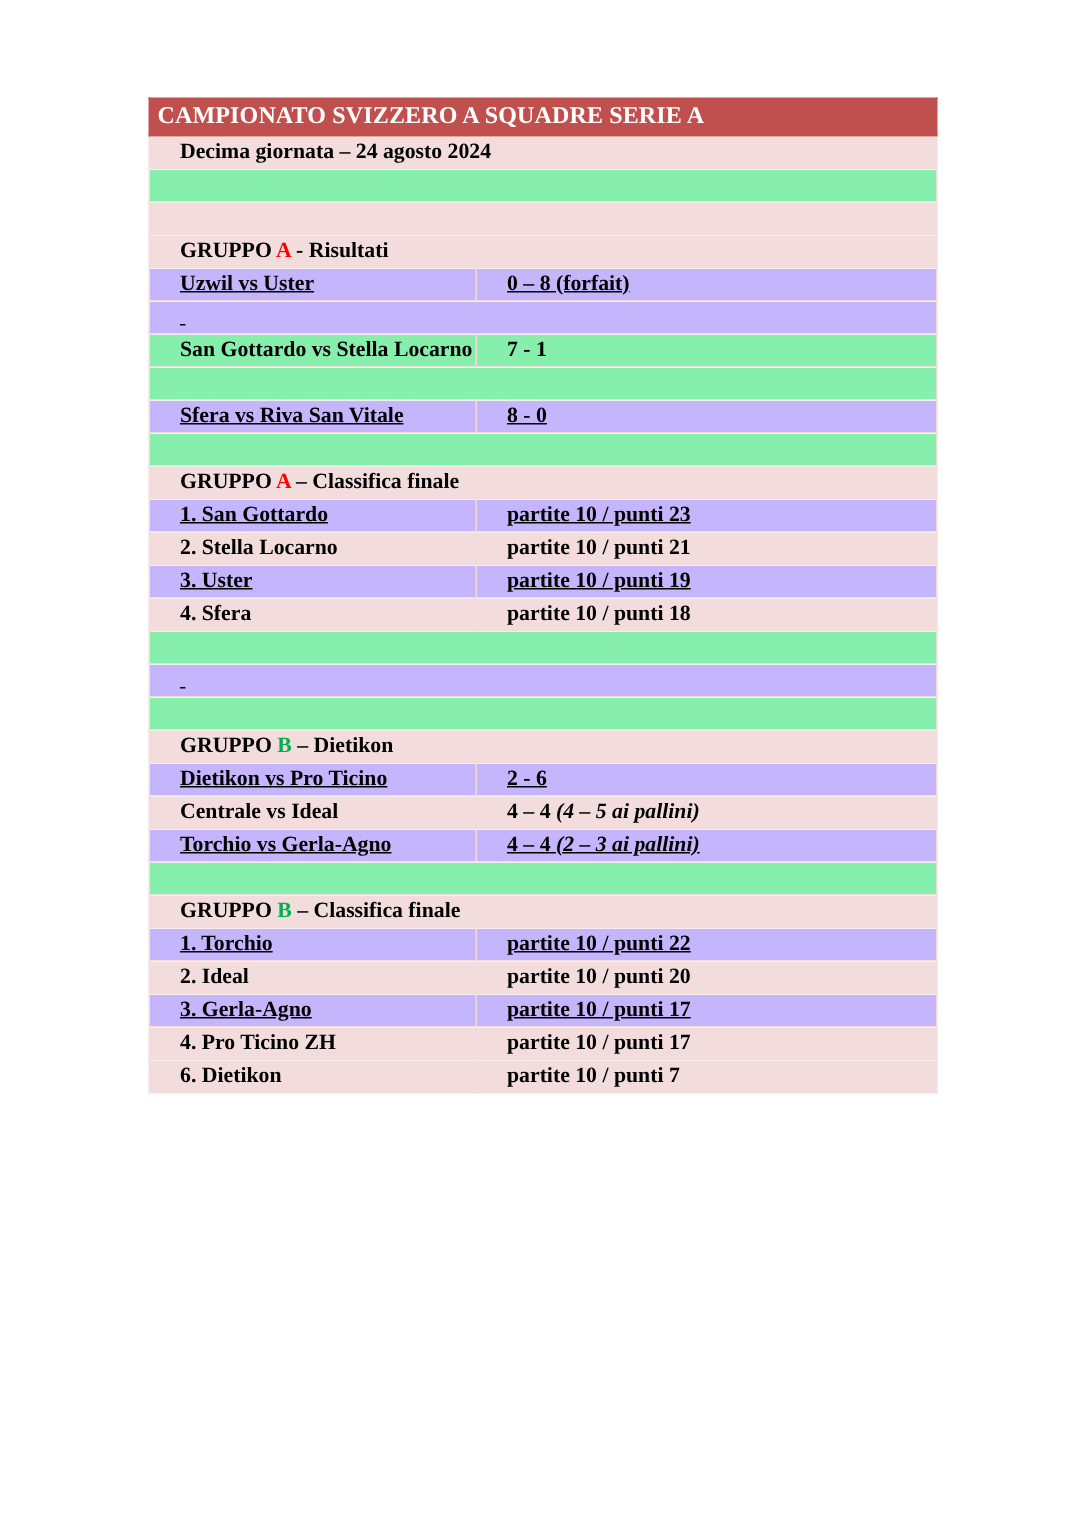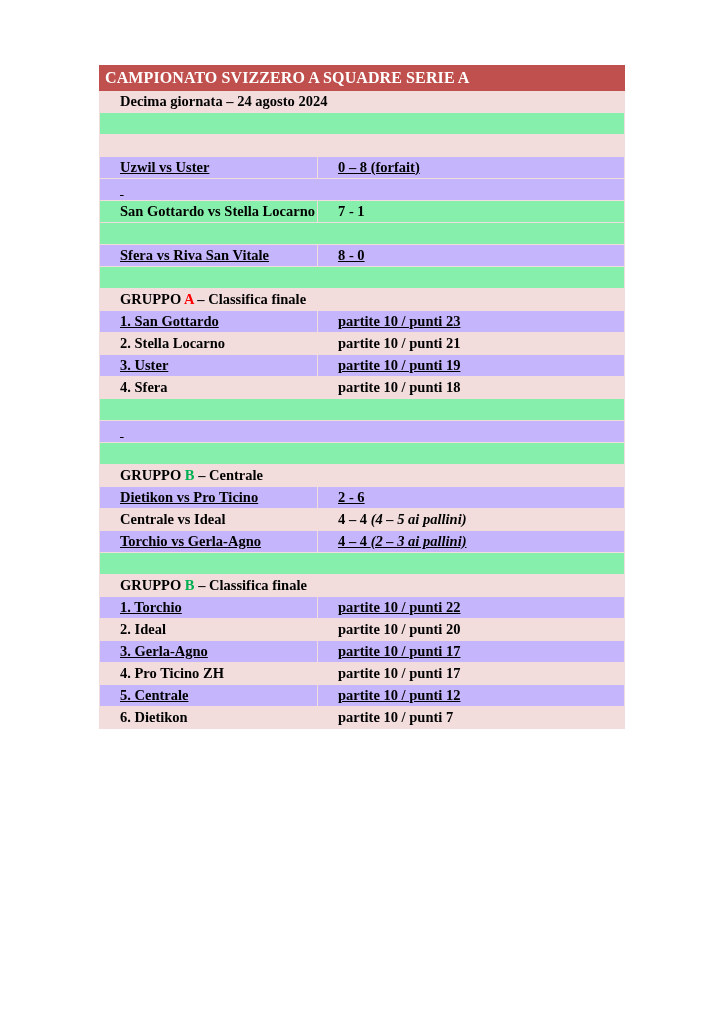--- a/index.html
+++ b/index.html
@@ -87,20 +87,25 @@
         <td colspan="2">Decima giornata – 24 agosto 2024</td>
       </tr>
 
       <tr class="r-white">
         <td colspan="2">&nbsp;</td>
       </tr>
       <tr class="r-shade">
         <td colspan="2">&nbsp;</td>
       </tr>
 
+      <tr class="r-shade">
+        <td colspan="2">
+          <span>GRUPPO </span><span class="accent-red">A</span><span> - Risultati</span>
+        </td>
+      </tr>
 
       <tr class="r-light">
         <td>Uzwil vs Uster</td>
         <td>0 – 8 (forfait)</td>
       </tr>
       <tr class="r-light">
         <td colspan="2">&nbsp;</td>
       </tr>
 
       <tr class="r-white">
@@ -148,21 +153,21 @@
       </tr>
       <tr class="r-light">
         <td colspan="2">&nbsp;</td>
       </tr>
       <tr class="r-white">
         <td colspan="2">&nbsp;</td>
       </tr>
 
       <tr class="r-shade">
         <td colspan="2">
-          <span>GRUPPO </span><span class="accent-green">B</span><span> – Centrale</span>
+          <span>GRUPPO </span><span class="accent-green">B</span><span> – Dietikon</span>
         </td>
       </tr>
 
       <tr class="r-light">
         <td>Dietikon vs Pro Ticino</td>
         <td>
           <span>2 - 6</span><span class="italic"></span>
         </td>
       </tr>
       <tr class="r-shade">
@@ -197,23 +202,19 @@
         <td>partite 10 / punti 20</td>
       </tr>
       <tr class="r-light">
         <td class="indent">3. Gerla-Agno</td>
         <td>partite 10 / punti 17</td>
       </tr>
       <tr class="r-shade">
         <td class="indent">4. Pro Ticino ZH</td>
         <td>partite 10 / punti 17</td>
       </tr>
-      <tr class="r-light">
-        <td class="indent">5. Centrale</td>
-        <td>partite 10 / punti 12</td>
-      </tr>
       <tr class="r-shade">
         <td class="indent">6. Dietikon</td>
         <td>partite 10 / punti 7</td>
       </tr>
     </tbody>
   </table>
 </div>
 
 </body></html>

